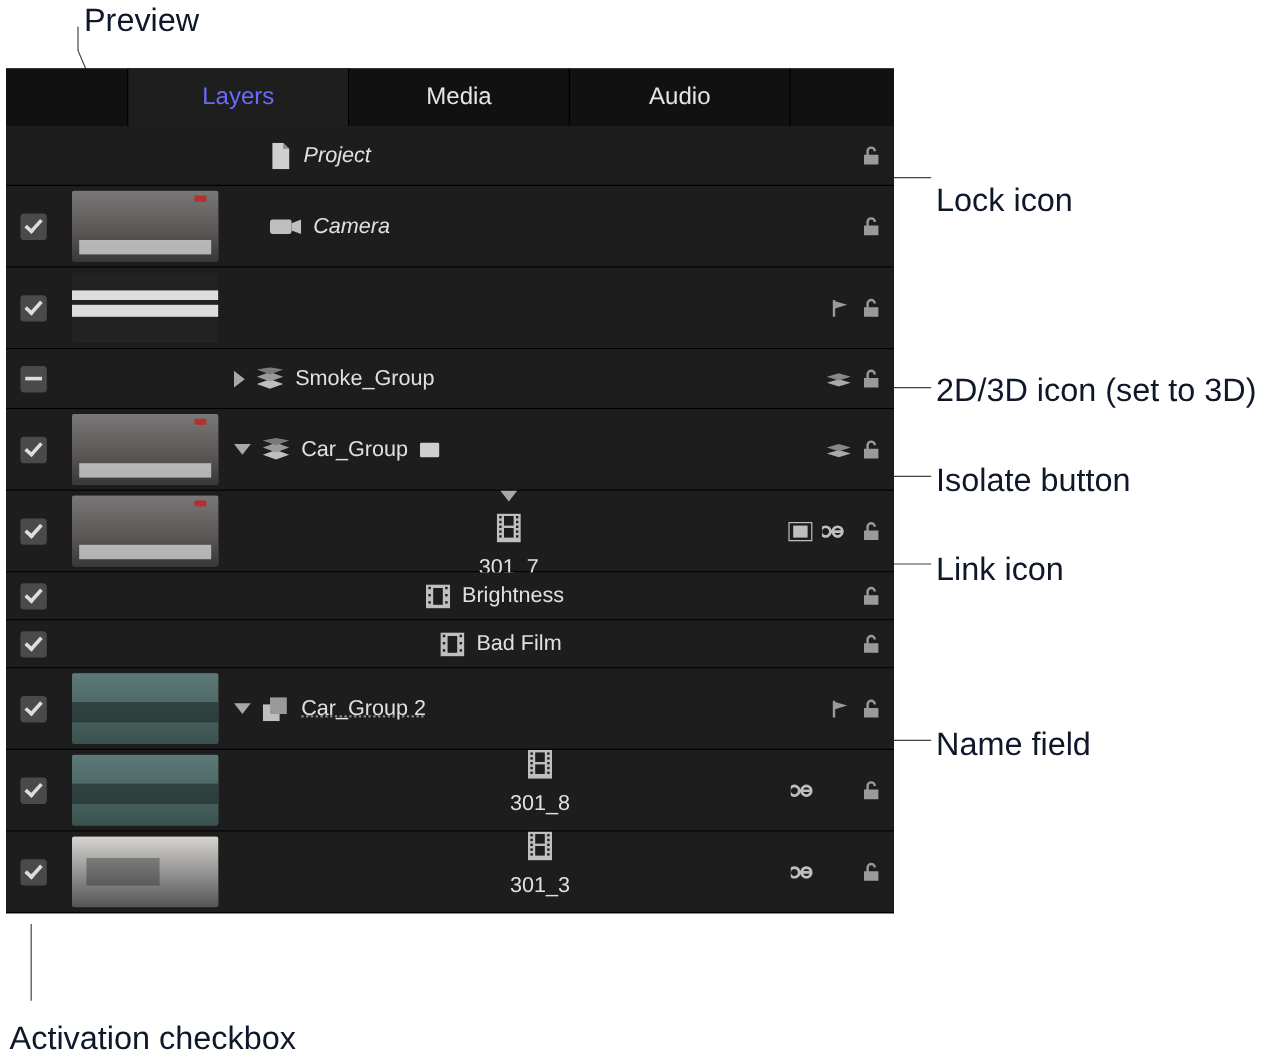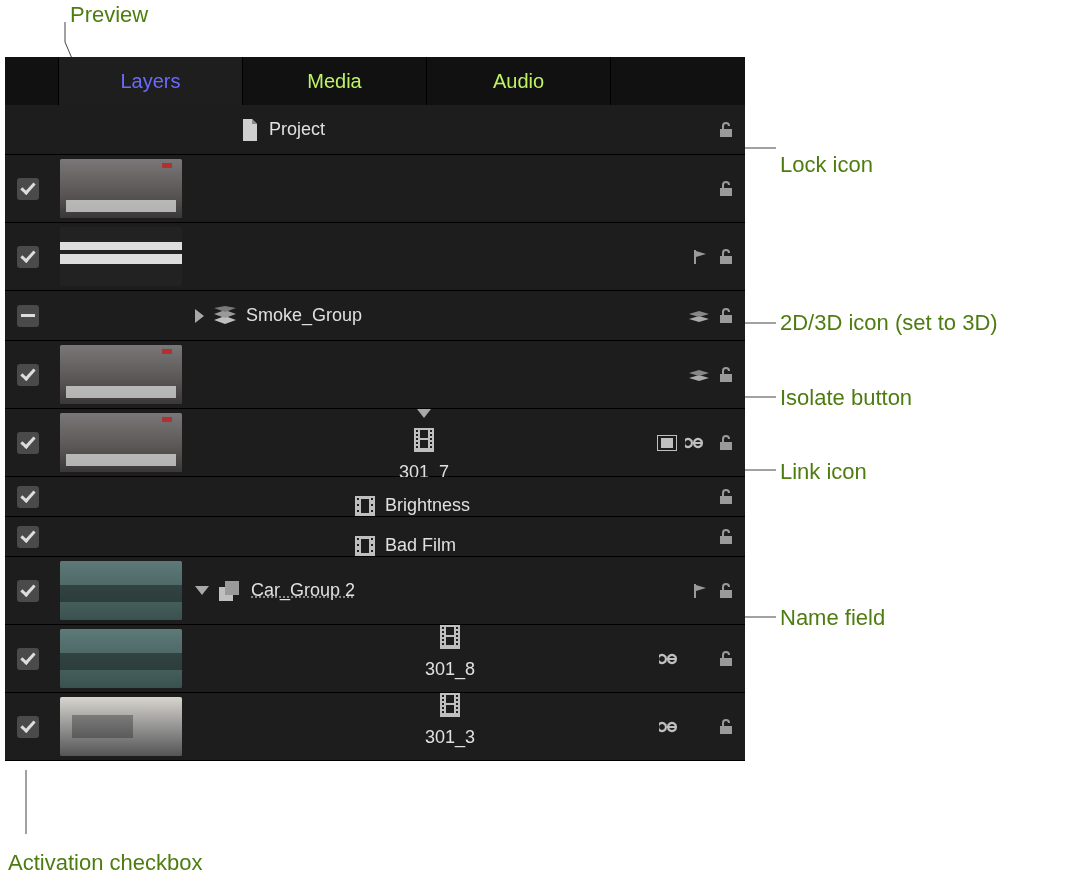--- a/index.html
+++ b/index.html
@@ -8,47 +8,48 @@
       font-family: -apple-system, "Helvetica Neue", Arial, sans-serif;
       width: 1072px;
       height: 875px;
       position: relative;
       overflow: hidden;
       font-size: 18px;
       color: #111;
     }
     .callout {
       position: absolute;
-      font-size: 22px;
-      color: #4d7c0f;
+      font-size: 27px;
+      color: #0f172a;
       white-space: nowrap;
     }
     svg.callout-line {
       position: absolute;
       pointer-events: none;
       overflow: visible;
     }
     .panel {
       position: absolute;
       left: 5px;
       top: 57px;
       width: 740px;
       background: #1a1a1a;
     }
     .tabbar {
       display: flex;
       height: 48px;
       background: #111;
+      padding-left: 48px;
     }
     .tab {
       flex: 0 0 auto;
       width: 184px;
       text-align: center;
       line-height: 48px;
-      color: #bef264;
+      color: #e5e5e5;
       font-size: 20px;
       border-right: 1px solid #000;
       cursor: pointer;
     }
     .tab.spacer {
       width: 54px;
       border-right: 1px solid #000;
     }
     .tab.active {
       color: #6a6aff;
@@ -144,21 +145,21 @@
     .preview-bright::before { content:""; position:absolute; left:10%; right:40%; top:30%; bottom:30%; background: rgba(30,30,30,0.35); }
     .cell-body {
       position: absolute;
       left: 190px;
       right: 120px;
       top: 0; bottom: 0;
       display: flex;
       align-items: center;
       gap: 10px;
     }
-    .cell-body.no-preview-indent { left: 236px; }
+    .cell-body.no-preview-indent { left: 220px; font-style: italic; }
     .cell-body .label { color: #e0e0e0; font-size: 18px; }
     .disclosure {
       width: 0; height: 0;
       border-left: 7px solid transparent;
       border-right: 7px solid transparent;
       border-top: 9px solid #a8a8a8;
       cursor: pointer;
     }
     .disclosure.right {
       border-top: 7px solid transparent;
@@ -171,21 +172,21 @@
     .icon svg { display: block; }
     .right-icons {
       position: absolute;
       right: 10px;
       top: 0; bottom: 0;
       display: flex;
       align-items: center;
       gap: 8px;
     }
     .indent-1 { padding-left: 28px; flex-direction: column; }
-    .indent-2 { padding-left: 70px; align-items: flex-end; }
+    .indent-2 { padding-left: 70px; }
     .row .mini-rect {
       width: 16px; height: 12px; background: #cfcfcf; border-radius: 1px;
     }
   </style>
 </head>
 <body>
 
 <div class="callout" style="left:70px; top:2px;">Preview</div>
 <div class="callout" style="left:8px; top:837px;margin-top:13px;">Activation checkbox</div>
 <div class="callout" style="left:780px; top:152px;text-align:right;">Lock icon</div>
@@ -235,20 +236,29 @@
     </div>
   </div>
 
   <div class="row tall">
     <div class="cell-check">
         <div class="tick"></div>
       </div>
     <div class="cell-preview">
         <div class="preview-car"></div>
       </div>
+    <div class="cell-body no-preview-indent">
+      <span class="icon">
+        <svg width="26" height="16" viewBox="0 0 26 16">
+            <rect x="0" y="2" width="18" height="12" rx="2" fill="#bfbfbf"></rect>
+            <path d="M18 5l8-3v12l-8-3z" fill="#bfbfbf"></path>
+          </svg>
+      </span>
+      <span class="label">Camera</span>
+    </div>
     <div class="right-icons">
       <span class="icon">
         <svg width="18" height="18" viewBox="0 0 18 18">
             <path fill="#9a9a9a" d="M5 8V5a4 4 0 0 1 8 0h-2a2 2 0 0 0-4 0v3h8v8H3V8z"></path>
           </svg>
       </span>
     </div>
   </div>
 
   <div class="row tall">
@@ -302,20 +312,32 @@
     </div>
   </div>
 
   <div class="row tall">
     <div class="cell-check">
         <div class="tick"></div>
       </div>
     <div class="cell-preview">
         <div class="preview-car"></div>
       </div>
+    <div class="cell-body">
+      <span class="disclosure"></span>
+      <span class="icon">
+        <svg width="22" height="20" viewBox="0 0 22 20">
+            <path fill="#bfbfbf" d="M0 14l11-4 11 4-11 4z"></path>
+            <path fill="#9a9a9a" d="M0 8l11-4 11 4-11 4z"></path>
+            <path fill="#7a7a7a" d="M0 2l11-2 11 2-11 4z"></path>
+          </svg>
+      </span>
+      <span class="label">Car_Group</span>
+      <span class="mini-rect"></span>
+    </div>
     <div class="right-icons">
       <span class="icon">
         <svg width="20" height="18" viewBox="0 0 20 18">
             <path fill="#aaa" d="M0 12l10-3 10 3-10 3z"></path>
             <path fill="#888" d="M0 7l10-3 10 3-10 3z"></path>
           </svg>
       </span>
       <span class="icon">
         <svg width="18" height="18" viewBox="0 0 18 18">
             <path fill="#9a9a9a" d="M5 8V5a4 4 0 0 1 8 0h-2a2 2 0 0 0-4 0v3h8v8H3V8z"></path>
@@ -401,21 +423,21 @@
             <path fill="#9a9a9a" d="M5 8V5a4 4 0 0 1 8 0h-2a2 2 0 0 0-4 0v3h8v8H3V8z"></path>
           </svg>
       </span>
     </div>
   </div>
 
   <div class="row short">
     <div class="cell-check">
         <div class="tick"></div>
       </div>
-    <div class="cell-body indent-2" style="left:280px">
+    <div class="cell-body indent-2" style="left:292px">
       <span class="icon">
         <svg width="20" height="20" viewBox="0 0 20 20">
             <rect x="0" y="0" width="20" height="20" fill="#bfbfbf"></rect>
             <g fill="#1d1d1d">
               <rect x="2" y="2" width="2" height="2"></rect>
               <rect x="2" y="8" width="2" height="2"></rect>
               <rect x="2" y="14" width="2" height="2"></rect>
               <rect x="16" y="2" width="2" height="2"></rect>
               <rect x="16" y="8" width="2" height="2"></rect>
               <rect x="16" y="14" width="2" height="2"></rect>

